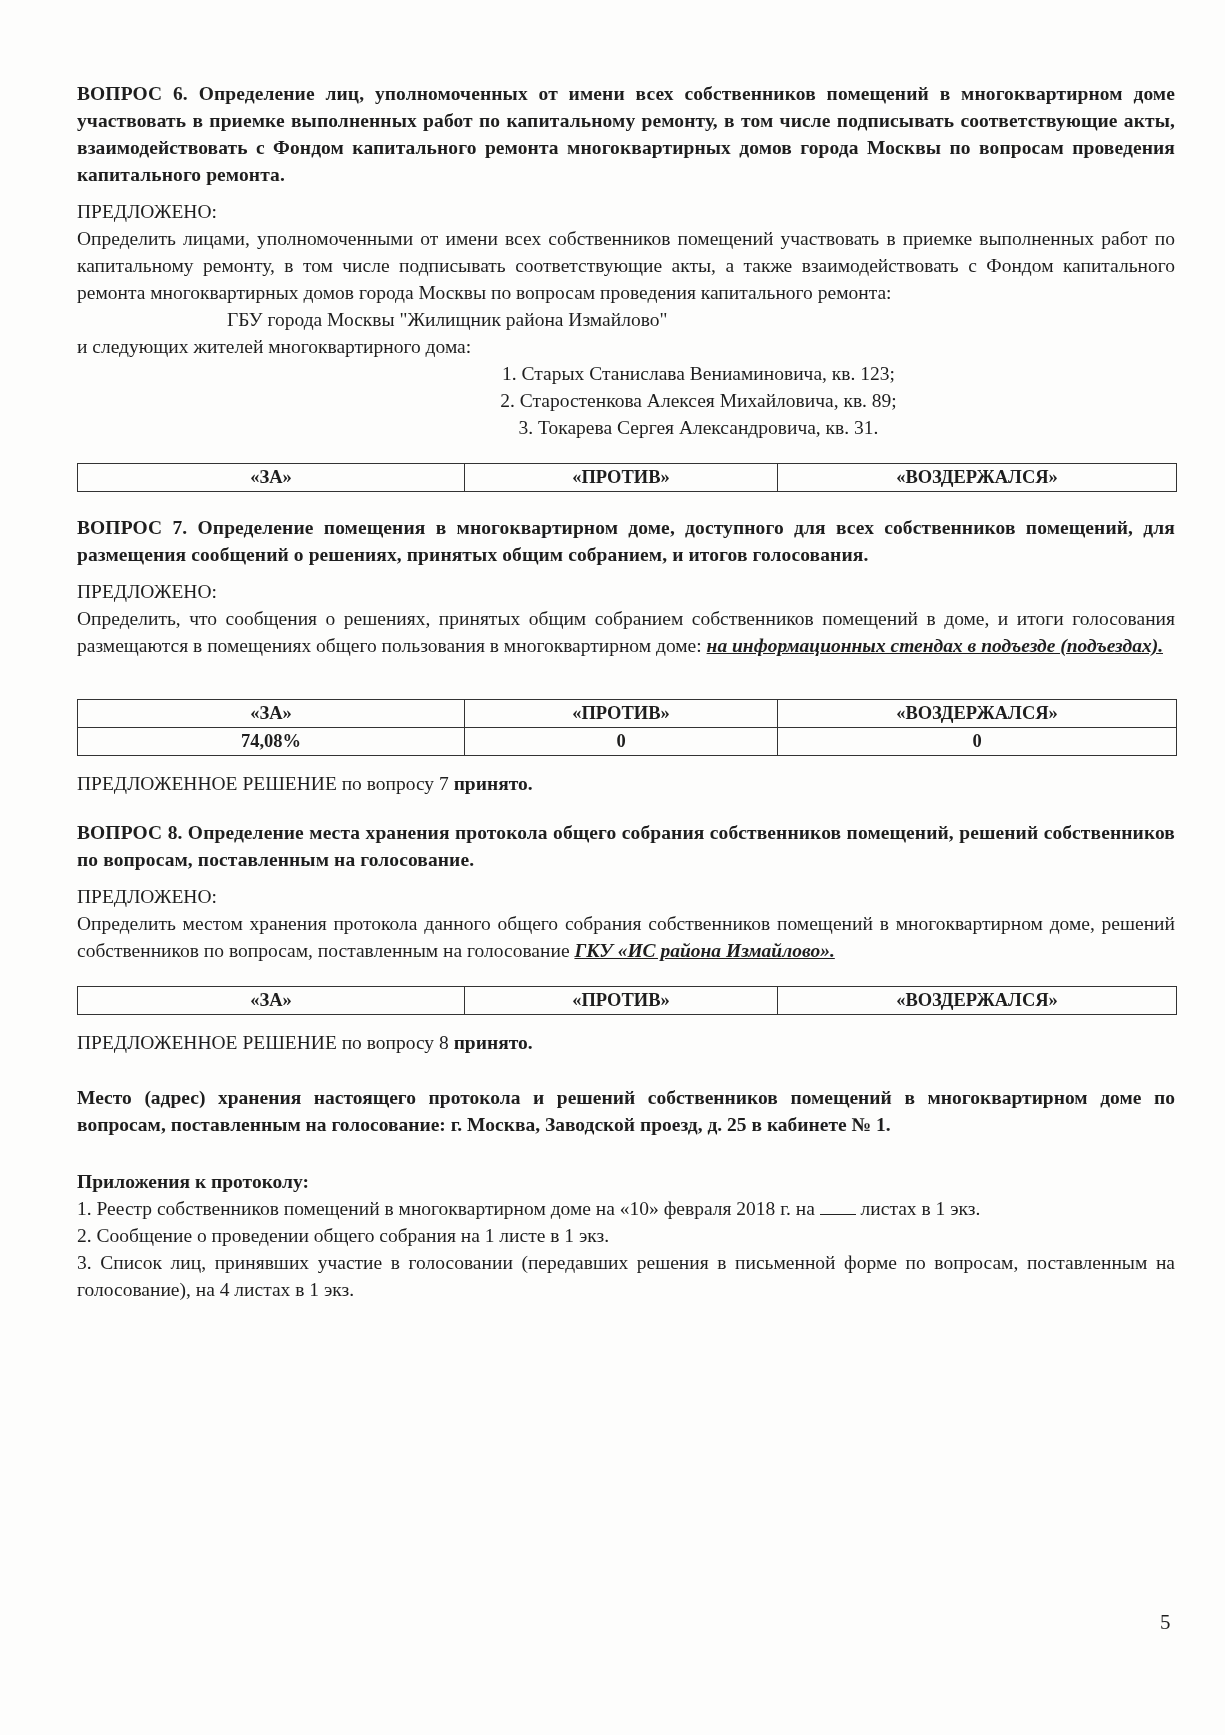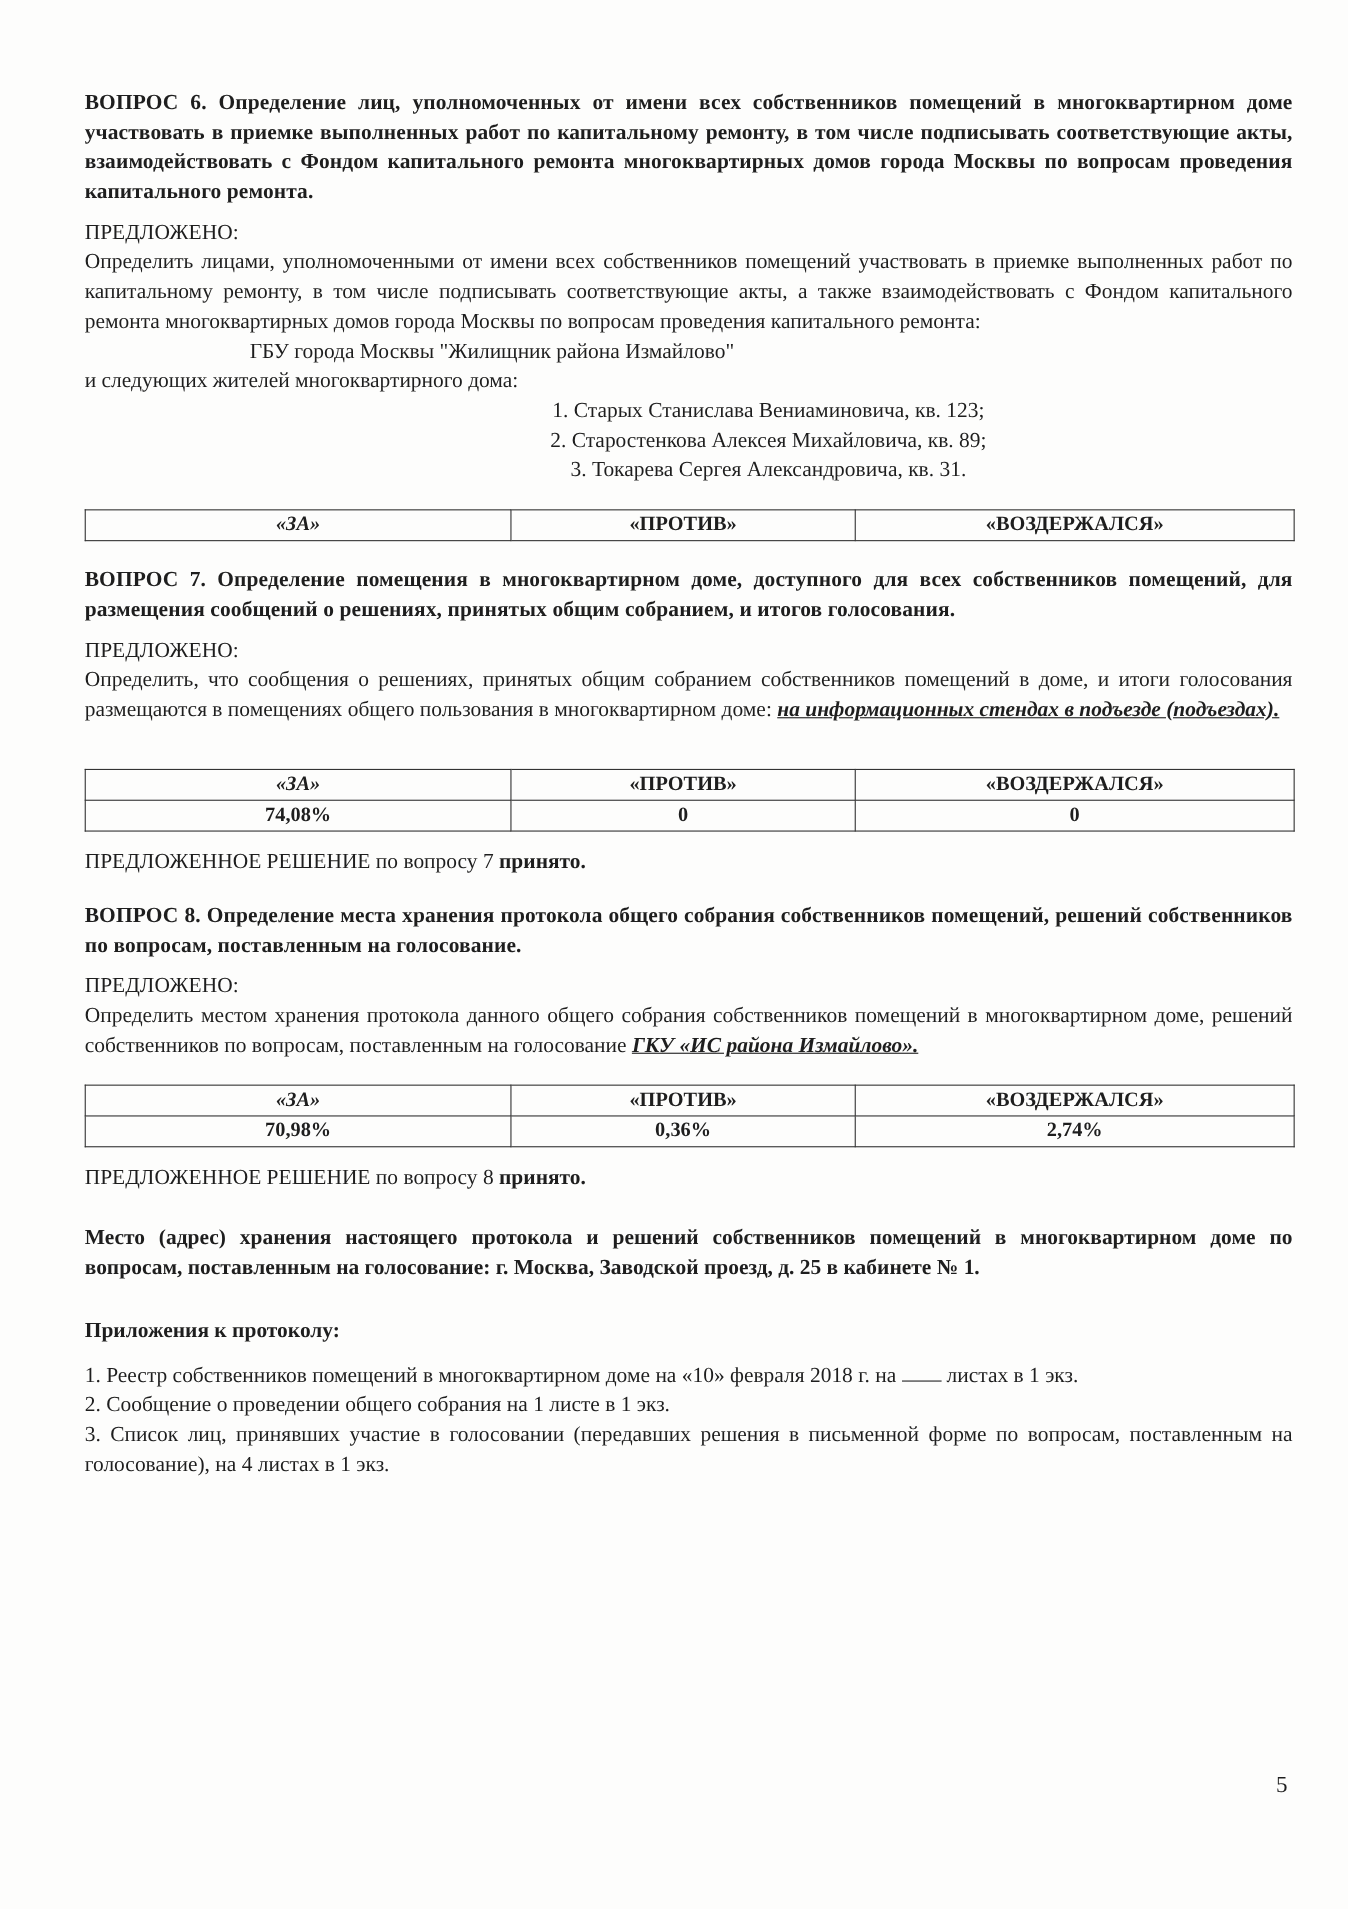--- a/index.html
+++ b/index.html
@@ -15,25 +15,25 @@
   .indent1 { padding-left: 150px; text-align: left; }
   .indent2 { padding-left: 145px; text-align: center; }
   .ul-i { font-weight: bold; font-style: italic; text-decoration: underline; }
   table.votes {
     width: 1100px; border-collapse: collapse; font-size: 18.5px; font-weight: bold;
     margin-top: 22px; margin-bottom: 14px;
   }
   table.votes td {
     border: 1.5px solid #333; text-align: center; height: 27px; padding: 0; line-height: 25px;
   }
-  table.votes td.c1 { width: 386px; font-style: italic; }
+  table.votes td.c1 { width: 386px; }
   table.votes td.c2 { width: 312px; }
   .decision { margin-bottom: 20px; text-align: left; }
   .storage { font-weight: bold; margin-top: 28px; }
-  .annex-label { font-weight: bold; margin-top: 30px; margin-bottom: 14px; text-align: left; }
+  .annex-label { font-weight: bold; margin-top: 30px; text-align: left; }
   .annex-item { padding-left: 0; }
   .blank { display: inline-block; border-bottom: 1.5px solid #222; height: 17px; vertical-align: baseline; }
   .page-num { position: absolute; left: 1160px; top: 1610px; font-size: 21px; }
 </style>
 </head>
 <body>
 
 <div class="page">
 
   <section>
@@ -99,25 +99,20 @@
       <span>Определить местом хранения протокола данного общего собрания собственников помещений в многоквартирном доме, решений собственников по вопросам, поставленным на голосование</span>
       <span class="ul-i">ГКУ «ИС района Измайлово».</span>
     </p>
     <table class="votes">
       <tbody>
           <tr>
         <td class="c1">«ЗА»</td>
         <td class="c2">«ПРОТИВ»</td>
         <td>«ВОЗДЕРЖАЛСЯ»</td>
       </tr>
-      <tr>
-        <td>70,98%</td>
-        <td>0,36%</td>
-        <td>2,74%</td>
-      </tr>
     </tbody>
       </table>
     <p class="decision">
       <span>ПРЕДЛОЖЕННОЕ РЕШЕНИЕ по вопросу 8</span>
       <span class="b">принято.</span>
     </p>
   </section>
 
   <p class="storage">Место (адрес) хранения настоящего протокола и решений собственников помещений в многоквартирном доме по вопросам, поставленным на голосование: г. Москва, Заводской проезд, д. 25 в кабинете № 1.</p>
 

